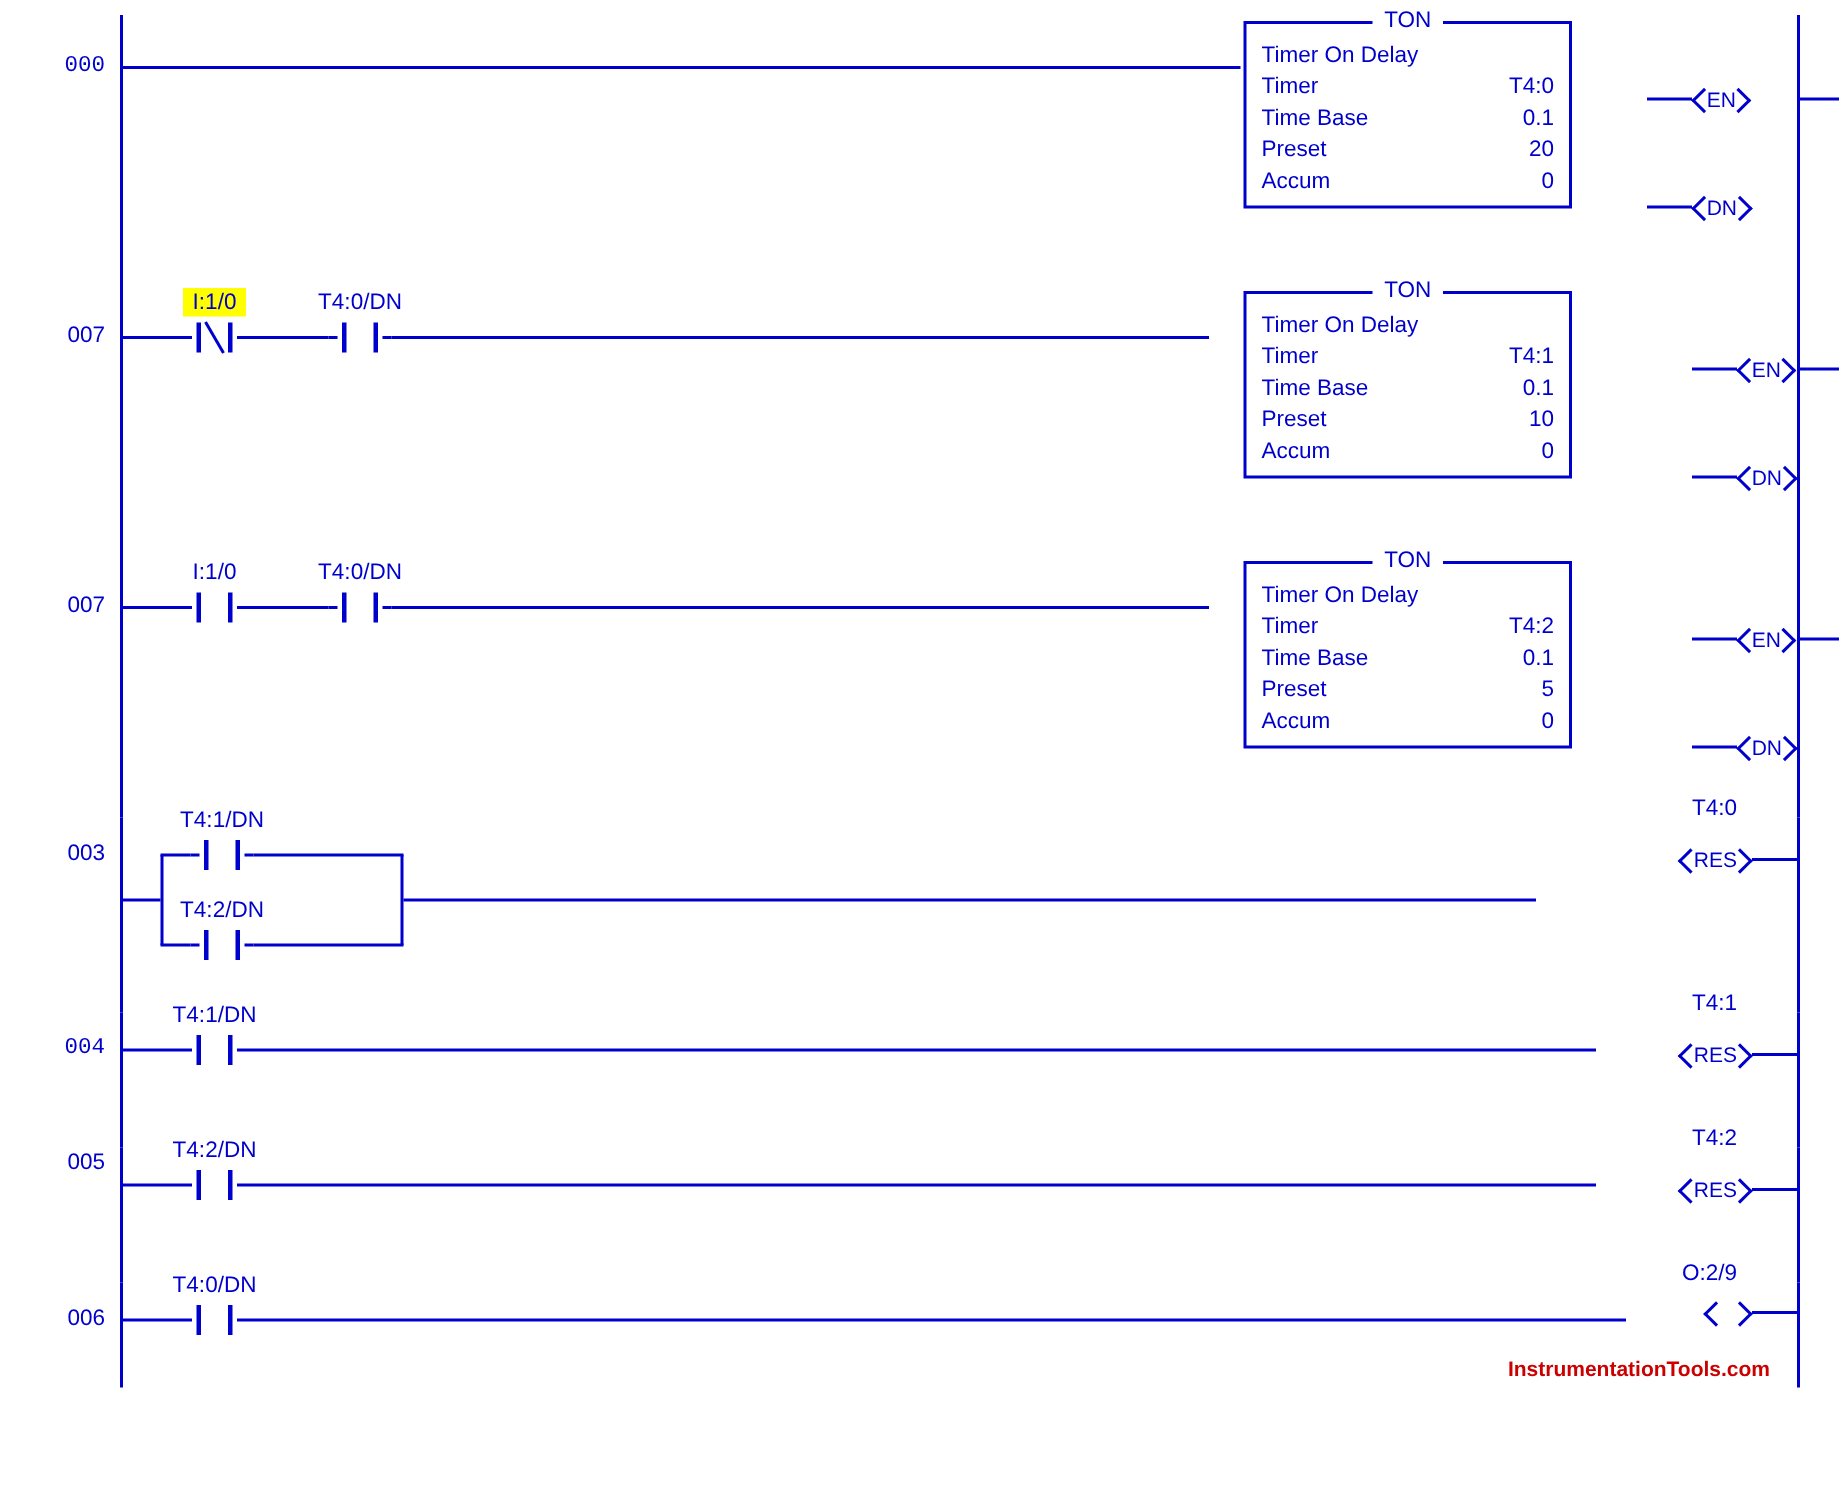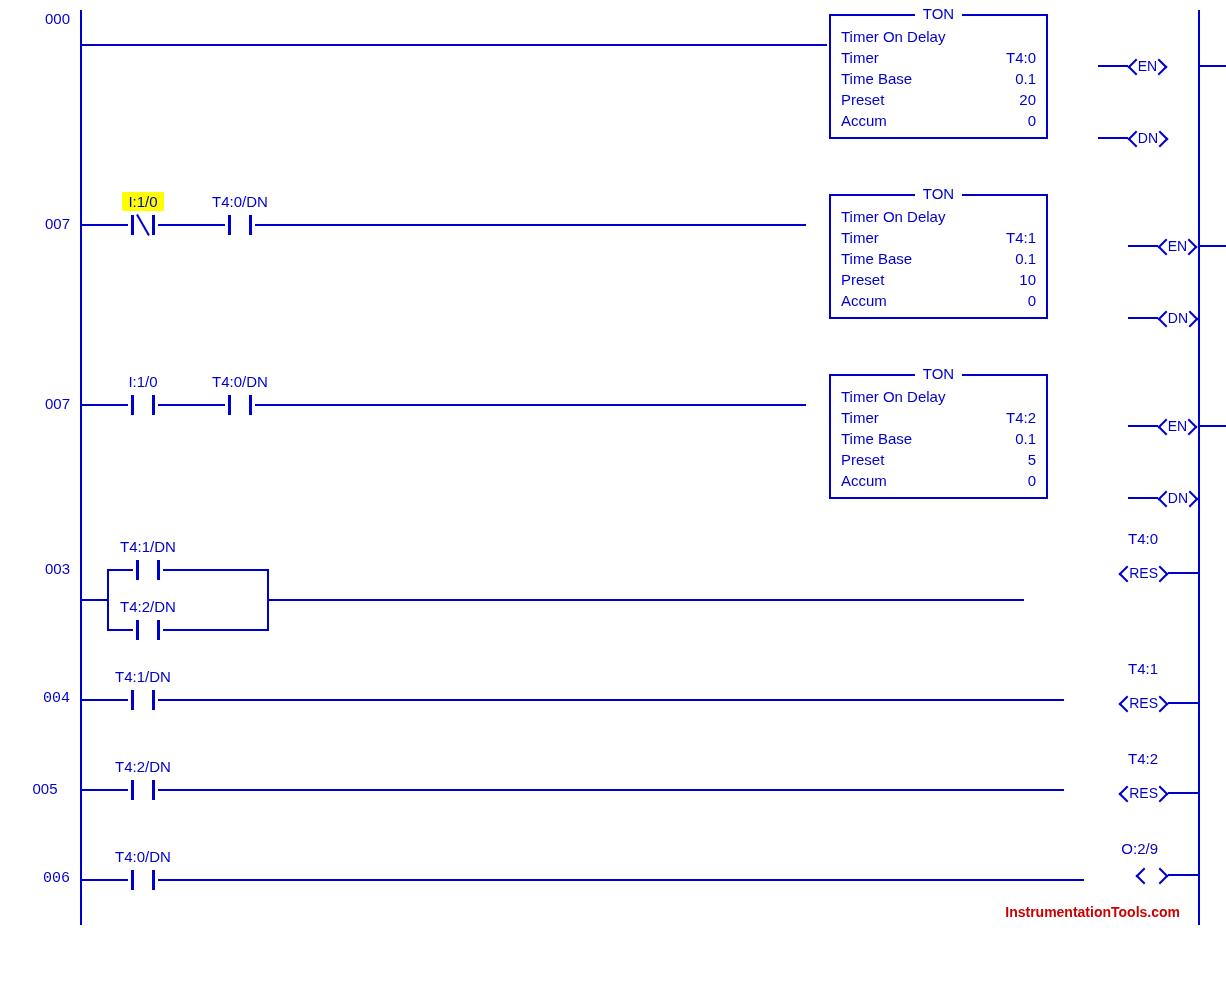--- a/index.html
+++ b/index.html
@@ -234,21 +234,21 @@
       height: 2px;
       background: #0000CC;
     }
   </style>
 </head>
 <body>
 
 <div class="ladder">
 
   <div class="rung">
-    <div class="rung-num" style="">000</div>
+    <div class="rung-num" style="margin-top:25px;font-family:Liberation Mono, monospace;">000</div>
     <div class="rails" style="height:180px;">
       <div class="line-to-block" style="top:34px; width:745px;"></div>
       <div class="ton-block" style="top:4px;">
         <div class="ton-title-wrap"><span class="ton-title">TON</span></div>
         <div class="ton-subtitle">Timer On Delay</div>
         <div class="ton-row">
             <span>Timer</span>
             <span>T4:0</span>
           </div>
         <div class="ton-row">
@@ -488,21 +488,21 @@
           <span class="angle-l"></span>
             <span class="coil-text">RES</span>
             <span class="angle-r"></span>
         </div>
         <div style="width:30px;height:2px;background:#0000CC;"></div>
       </div>
     </div>
   </div>
 
   <div class="rung">
-    <div class="rung-num" style="margin-top:15px;text-align:center;">005</div>
+    <div class="rung-num" style="margin-top:1px;">005</div>
     <div class="rails" style="height:90px;">
       <div class="flex-line" style="position:absolute;top:15px;left:0;">
         <div class="wire short-wire"></div>
         <div class="contact-group">
           <div class="contact-label">T4:2/DN</div>
           <div class="xic">
               <span class="bar"></span>
               <span class="contact-space"></span>
               <span class="bar"></span>
             </div>
@@ -515,21 +515,21 @@
           <span class="angle-l"></span>
             <span class="coil-text">RES</span>
             <span class="angle-r"></span>
         </div>
         <div style="width:30px;height:2px;background:#0000CC;"></div>
       </div>
     </div>
   </div>
 
   <div class="rung">
-    <div class="rung-num" style="margin-top:15px;font-family:Liberation Mono, monospace;">006</div>
+    <div class="rung-num" style="margin-top:15px;">006</div>
     <div class="rails" style="height:70px;">
       <div class="flex-line" style="position:absolute;top:15px;left:0;">
         <div class="wire short-wire"></div>
         <div class="contact-group">
           <div class="contact-label">T4:0/DN</div>
           <div class="xic">
               <span class="bar"></span>
               <span class="contact-space"></span>
               <span class="bar"></span>
             </div>

